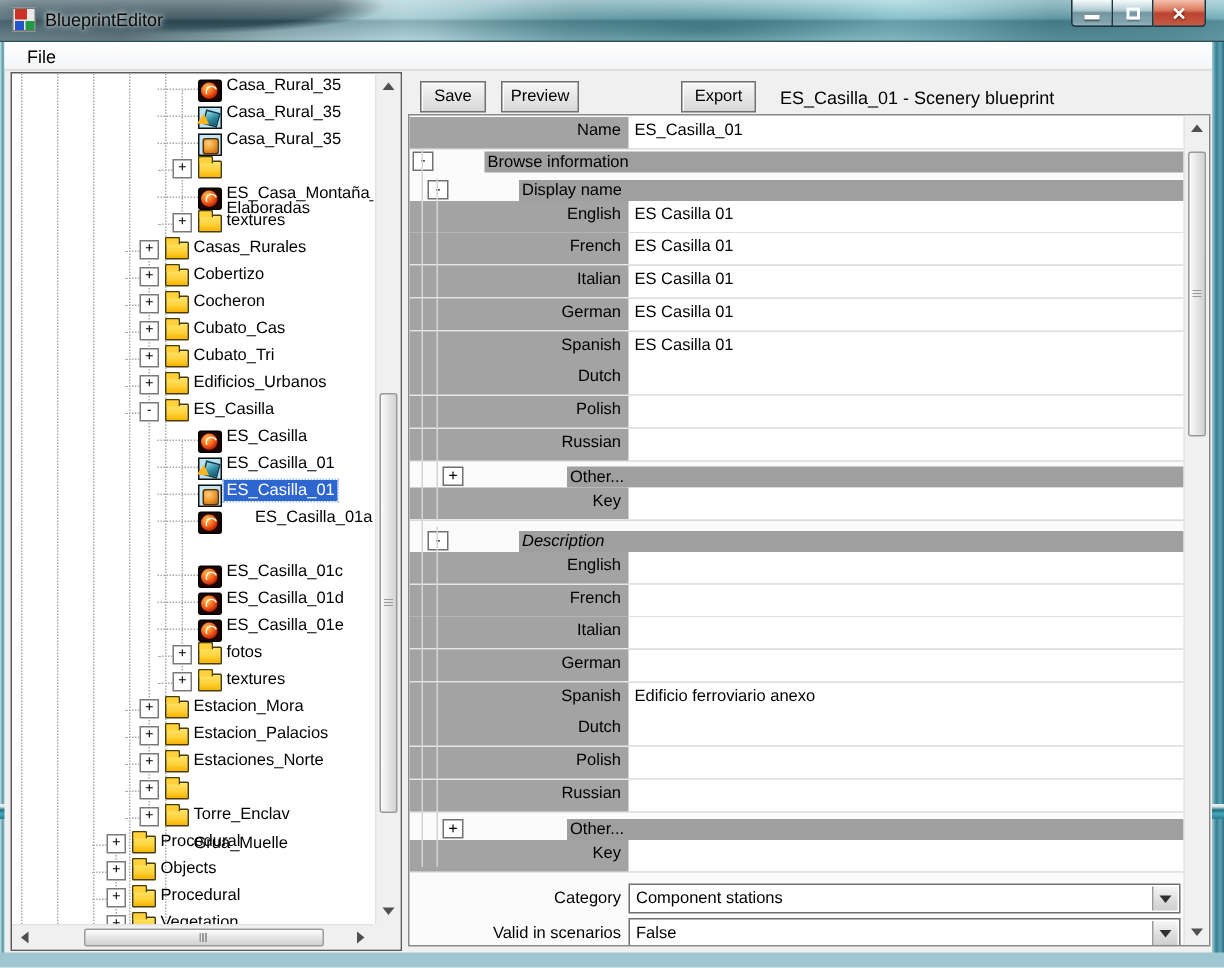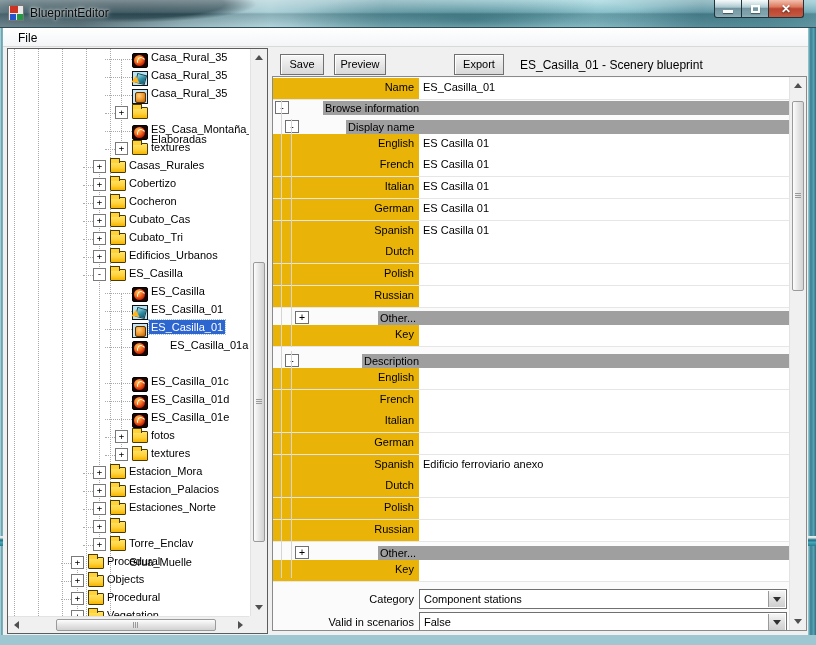--- a/index.html
+++ b/index.html
@@ -95,21 +95,21 @@
   .ar-right { border-top:4px solid transparent; border-bottom:4px solid transparent; border-left:5px solid #505050; }
   .sb-corner { position:absolute; background:#f0f0f0; }
 
   
   .toolbar-btn { position:absolute; top:26px; height:21px; background:linear-gradient(180deg,#f7f7f7,#e4e4e4 60%,#d8d8d8);
     border:1px solid #707070; box-shadow:inset 1px 1px 0 #fff; font-size:11px; text-align:center; line-height:19px; }
   .doc-title { position:absolute; top:30px; font-size:12px; }
   .grid { position:absolute; left:269px; top:48px; width:535px; height:555px; background:#fbfbfb;
     border:1px solid #8a8a8a; overflow:hidden; }
   .grid-row { position:absolute; left:0; width:517px; }
-  .row-field { border-bottom:1px solid #e6e6e6; background:#eab308; }
+  .row-field { border-bottom:1px solid #e6e6e6; background:#a3a3a3; }
   .row-field .value-cell { position:absolute; left:146px; top:0; bottom:0; right:0; background:#fff;
     padding:3px 0 0 4px; font-size:11px; white-space:nowrap; overflow:hidden; }
   .row-label { position:absolute; left:0; top:0; bottom:0; width:141px; text-align:right; padding-top:3px; font-size:11px; color:#000; }
   .hdr-bar { position:absolute; top:0; bottom:0; right:0; background:#9f9f9f; color:#000; padding:1px 0 0 2px; font-size:11px; }
   .hdr-toggle { position:absolute; top:0; width:14px; height:13px; background:#fff; border:1px solid #707070;
     text-align:center; font-size:10px; line-height:11px; font-family:"DejaVu Sans Mono",monospace; }
   .nest-line { position:absolute; width:0; border-left:1px solid #d5d5d5; }
   .combo { position:absolute; left:146px; top:1px; height:20px; right:3px; background:#fff; border:1px solid #707070; }
   .combo-text { position:absolute; left:4px; top:3px; font-size:11px; white-space:nowrap; }
   .combo-btn { position:absolute; right:1px; top:1px; bottom:1px; width:17px;
@@ -409,21 +409,21 @@
           <div class="grid-row" style="top: 234px; height: 14px;">
             <div class="hdr-toggle" style="left: 22px;">+</div>
             <div class="hdr-bar" style="left: 105px;">Other...</div>
           </div>
           <div class="grid-row row-field" style="top: 248px; height: 22px;">
             <div class="row-label">Key</div>
             <div class="value-cell"></div>
           </div>
           <div class="grid-row" style="top: 277px; height: 14px;">
             <div class="hdr-toggle" style="left: 12px;">-</div>
-            <div class="hdr-bar" style="left: 89px;">Description</div>
+            <div class="hdr-bar" style="left: 73px; font-style: italic;">Description</div>
           </div>
           <div class="grid-row row-field" style="top: 291px; height: 22px;">
             <div class="row-label">English</div>
             <div class="value-cell"></div>
           </div>
           <div class="grid-row row-field" style="top: 313px; height: 22px;">
             <div class="row-label">French</div>
             <div class="value-cell"></div>
           </div>
           <div class="grid-row row-field" style="top: 334px; height: 22px;">

